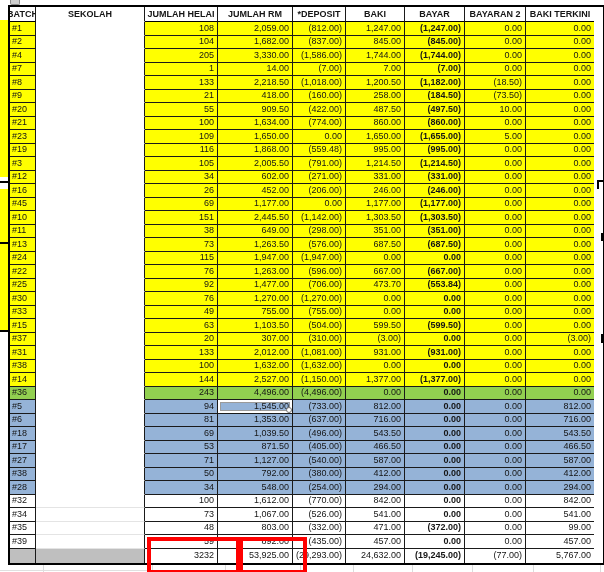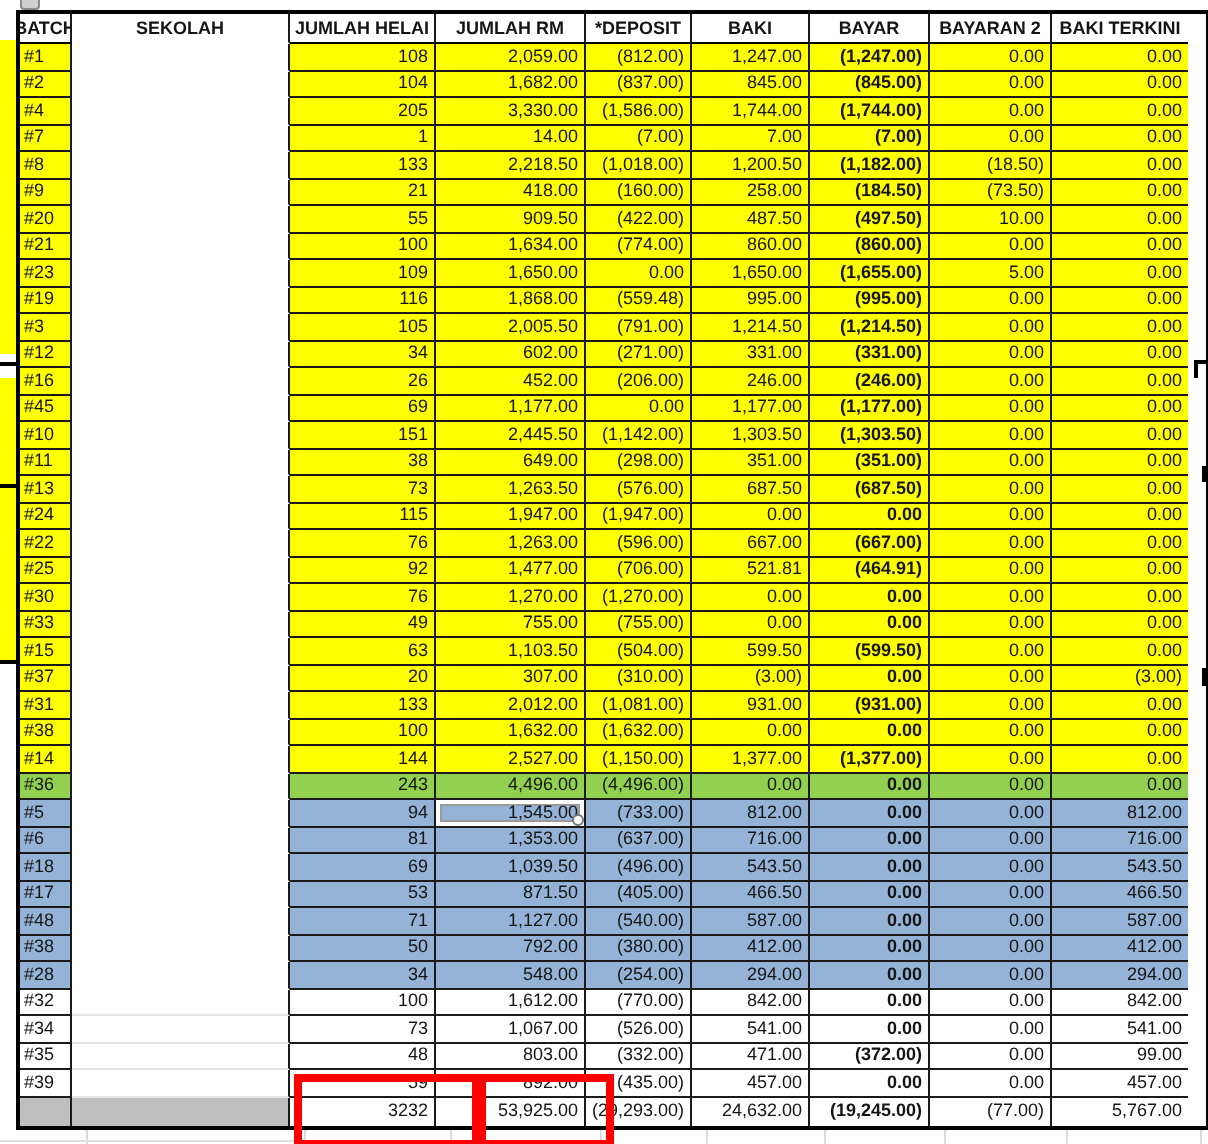--- a/index.html
+++ b/index.html
@@ -297,22 +297,22 @@
           <div class="c col-bayar">(667.00)</div>
           <div class="c col-bayaran2">0.00</div>
           <div class="c col-terkini">0.00</div>
         </div>
         <div class="r f-yellow">
           <div class="c col-batch">#25</div>
           <div class="c col-sekolah"></div>
           <div class="c col-helai">92</div>
           <div class="c col-rm">1,477.00</div>
           <div class="c col-deposit">(706.00)</div>
-          <div class="c col-baki">521.81</div>
-          <div class="c col-bayar">(464.91)</div>
+          <div class="c col-baki">473.70</div>
+          <div class="c col-bayar">(553.84)</div>
           <div class="c col-bayaran2">0.00</div>
           <div class="c col-terkini">0.00</div>
         </div>
         <div class="r f-yellow">
           <div class="c col-batch">#30</div>
           <div class="c col-sekolah"></div>
           <div class="c col-helai">76</div>
           <div class="c col-rm">1,270.00</div>
           <div class="c col-deposit">(1,270.00)</div>
           <div class="c col-baki">0.00</div>
@@ -435,21 +435,21 @@
           <div class="c col-sekolah"></div>
           <div class="c col-helai">53</div>
           <div class="c col-rm">871.50</div>
           <div class="c col-deposit">(405.00)</div>
           <div class="c col-baki">466.50</div>
           <div class="c col-bayar">0.00</div>
           <div class="c col-bayaran2">0.00</div>
           <div class="c col-terkini">466.50</div>
         </div>
         <div class="r f-blue">
-          <div class="c col-batch">#48</div>
+          <div class="c col-batch">#27</div>
           <div class="c col-sekolah"></div>
           <div class="c col-helai">71</div>
           <div class="c col-rm">1,127.00</div>
           <div class="c col-deposit">(540.00)</div>
           <div class="c col-baki">587.00</div>
           <div class="c col-bayar">0.00</div>
           <div class="c col-bayaran2">0.00</div>
           <div class="c col-terkini">587.00</div>
         </div>
         <div class="r f-blue">

